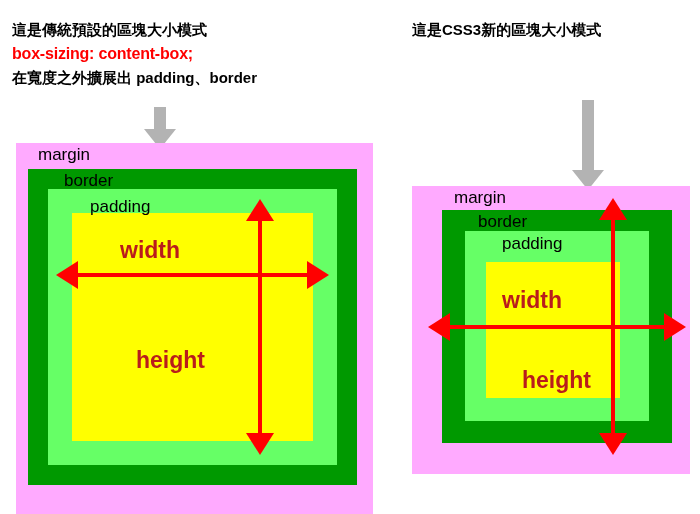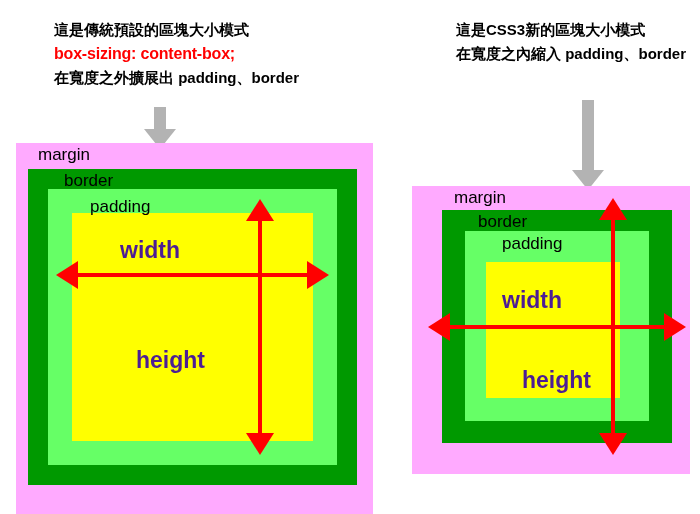--- a/index.html
+++ b/index.html
@@ -31,22 +31,22 @@
   }
   .caption .line.bold { font-weight: bold; }
   .caption .line.code {
     font-weight: bold;
     color: #ff0000;
     font-size: 16px;
     letter-spacing: -0.2px;
   }
   .caption .line .light { font-weight: bold; }
 
-  #caption-left  { left: 12px; top: 18px; margin-left: 42px; }
-  #caption-right { left: 412px; top: 18px; margin-left: 44px; }
+  #caption-left  { left: 12px; top: 18px; }
+  #caption-right { left: 412px; top: 18px; }
 
   
   .gray-arrow { position: absolute; }
   .gray-arrow .shaft {
     position: absolute;
     background: #b3b3b3;
     left: 50%;
     transform: translateX(-50%);
     top: 0;
   }
@@ -128,21 +128,21 @@
     border-left: 14px solid transparent;
     border-right: 14px solid transparent;
   }
   .arrow-v .tip.top    { top: 0;    border-bottom: 22px solid #ff0000; }
   .arrow-v .tip.bottom { bottom: 0; border-top: 22px solid #ff0000; }
 
   .dim-label {
     position: absolute;
     font-size: 23px;
     font-weight: bold;
-    color: #4c1d95;
+    color: #b91c1c;
     white-space: nowrap;
     z-index: 9;
   }
 
   
   #figure-left { left: 16px; top: 143px; width: 357px; height: 371px; }
   #figure-left .border-box-layer  { left: 12px; top: 26px; width: 329px; height: 316px; }
   #figure-left .padding-box-layer { left: 32px; top: 46px; width: 289px; height: 276px; }
   #figure-left .content-box-layer { left: 56px; top: 70px; width: 241px; height: 228px; }
   #figure-left #label-margin-left  { left: 22px;  top: 2px; }
@@ -210,21 +210,20 @@
       <div class="line"></div>
       <div class="tip bottom"></div>
     </div>
 
     <div class="dim-label" id="label-width-left">width</div>
     <div class="dim-label" id="label-height-left">height</div>
   </div>
 
   <div class="caption" id="caption-right">
     <div class="line bold">這是CSS3新的區塊大小模式</div>
-    <div class="line bold"><span>在寬度之內縮入</span><span class="light"> padding、border</span></div>
   </div>
 
   <div class="gray-arrow" id="gray-arrow-right">
     <div class="shaft"></div>
     <div class="head"></div>
   </div>
 
   <div class="boxfig" id="figure-right">
     <div class="margin-box"></div>
     <div class="border-box-layer"></div>

